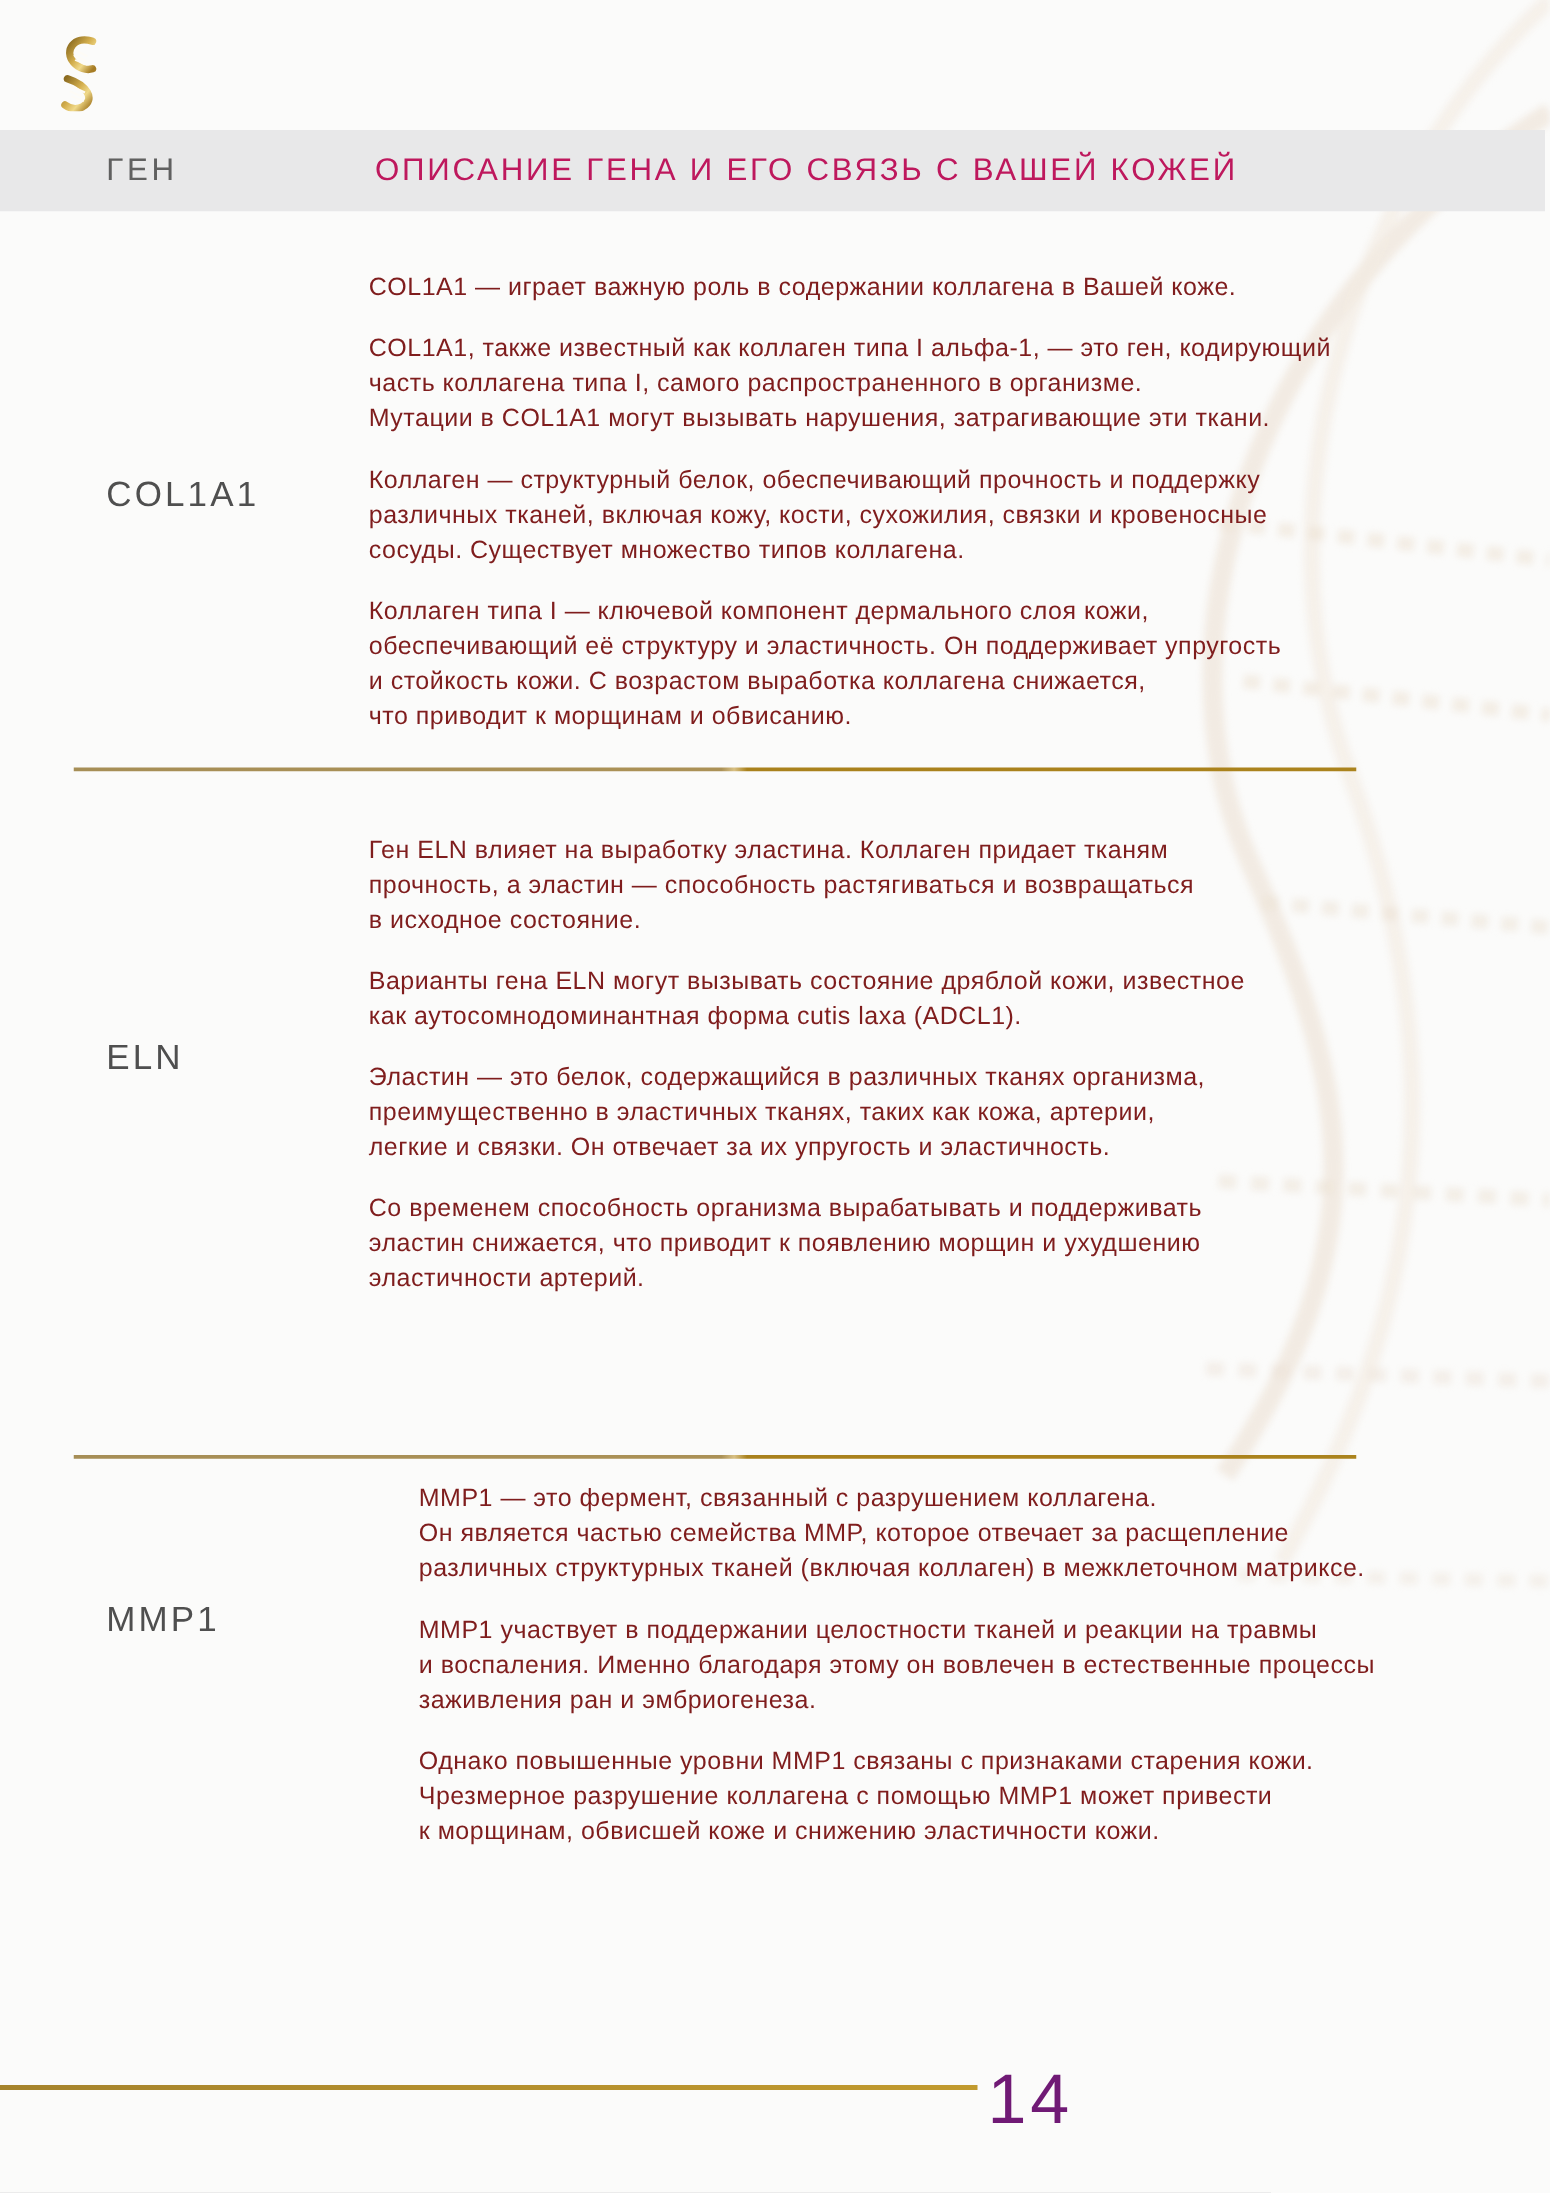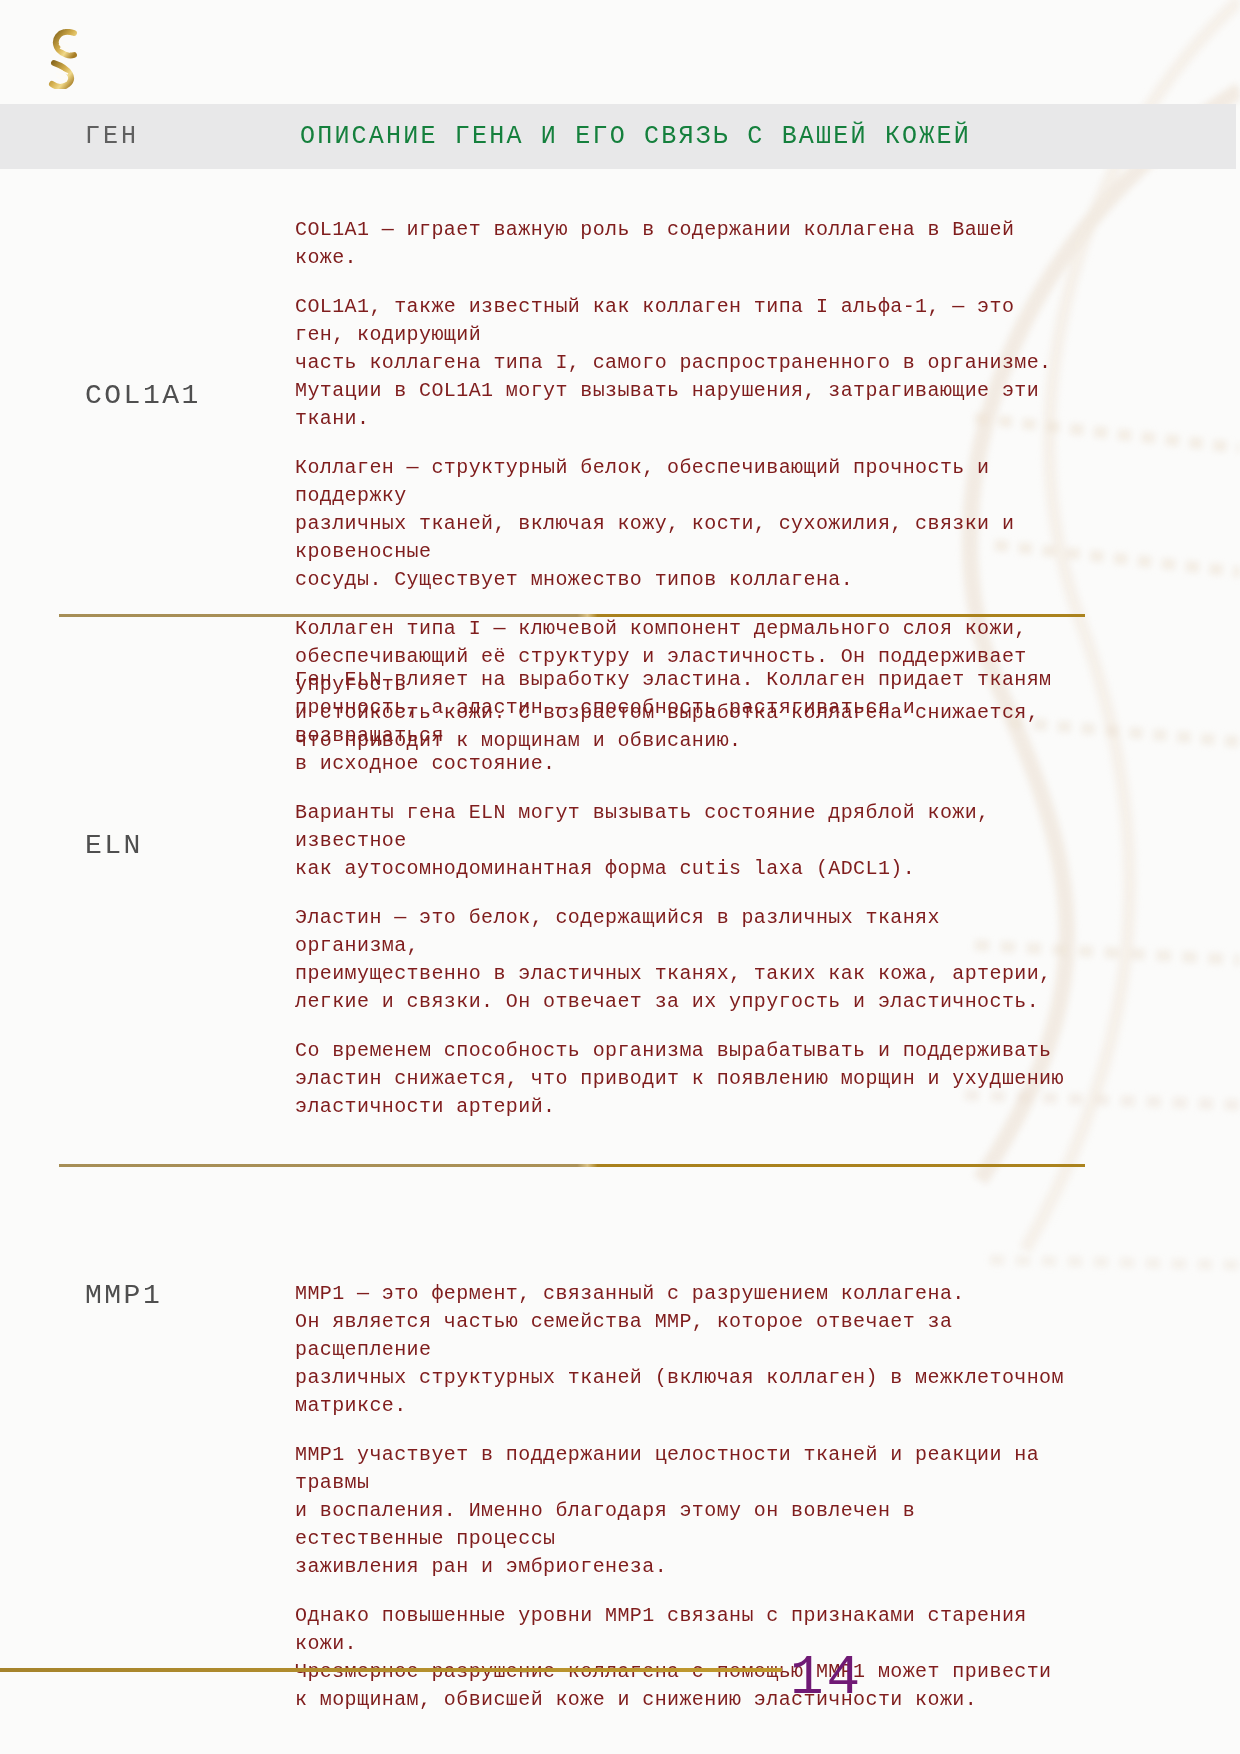--- a/index.html
+++ b/index.html
@@ -1,42 +1,42 @@
 <!DOCTYPE html>
 <html><head>
 <meta charset="utf-8">
 <style>
   html,body{margin:0;padding:0;background:#e0e0e0;}
   .page{
     position:relative;
     width:1240px;height:1754px;
     background:#fbfbfa;
     overflow:hidden;
-    font-family:Liberation Mono, monospace;
+    font-family:Liberation Sans, sans-serif;
   }
   
   .watermark{
     position:absolute;left:860px;top:-30px;width:380px;height:1450px;
     filter:blur(3px);
     pointer-events:none;
   }
   
   .logo{position:absolute;left:47px;top:29px;width:34px;height:60px;}
   
   .band{
     position:absolute;left:0;top:104px;width:1236px;height:65px;
     background:#e8e8e9;
   }
   .band .gene-h{
     position:absolute;left:85px;top:0;height:65px;display:flex;align-items:center;
     font-size:25px;letter-spacing:3px;color:#606060;font-weight:300;
   }
   .band .desc-h{
     position:absolute;left:300px;top:0;height:65px;display:flex;align-items:center;
-    font-size:25px;letter-spacing:2.2px;color:#15803d;font-weight:300;text-align:right;
+    font-size:25px;letter-spacing:2.2px;color:#be185d;font-weight:300;text-align:right;
   }
   .gene-label{
     position:absolute;left:85px;
     font-size:28px;letter-spacing:2.5px;color:#4f4f4f;font-weight:300;
   }
   .desc-col{position:absolute;left:295px;width:780px;}
   .para{
     margin:0 0 21px 0;
     font-size:20px;line-height:28px;letter-spacing:0.4px;
     color:#7f1d1d;font-weight:300;white-space:pre-line;
@@ -122,21 +122,21 @@
 преимущественно в эластичных тканях, таких как кожа, артерии,
 легкие и связки. Он отвечает за их упругость и эластичность.</p>
     <p class="para">Со временем способность организма вырабатывать и поддерживать
 эластин снижается, что приводит к появлению морщин и ухудшению
 эластичности артерий.</p>
   </div>
 
   <div class="divider" style="top:1164px;"></div>
 
   <div class="gene-label" style="top:1280px;">MMP1</div>
-  <div class="desc-col" style="top:1280px;">
+  <div class="desc-col" style="top:1185px;margin-left:40px;">
     <p class="para">MMP1 — это фермент, связанный с разрушением коллагена.
 Он является частью семейства MMP, которое отвечает за расщепление
 различных структурных тканей (включая коллаген) в межклеточном матриксе.</p>
     <p class="para">MMP1 участвует в поддержании целостности тканей и реакции на травмы
 и воспаления. Именно благодаря этому он вовлечен в естественные процессы
 заживления ран и эмбриогенеза.</p>
     <p class="para">Однако повышенные уровни MMP1 связаны с признаками старения кожи.
 Чрезмерное разрушение коллагена с помощью MMP1 может привести
 к морщинам, обвисшей коже и снижению эластичности кожи.</p>
   </div>

